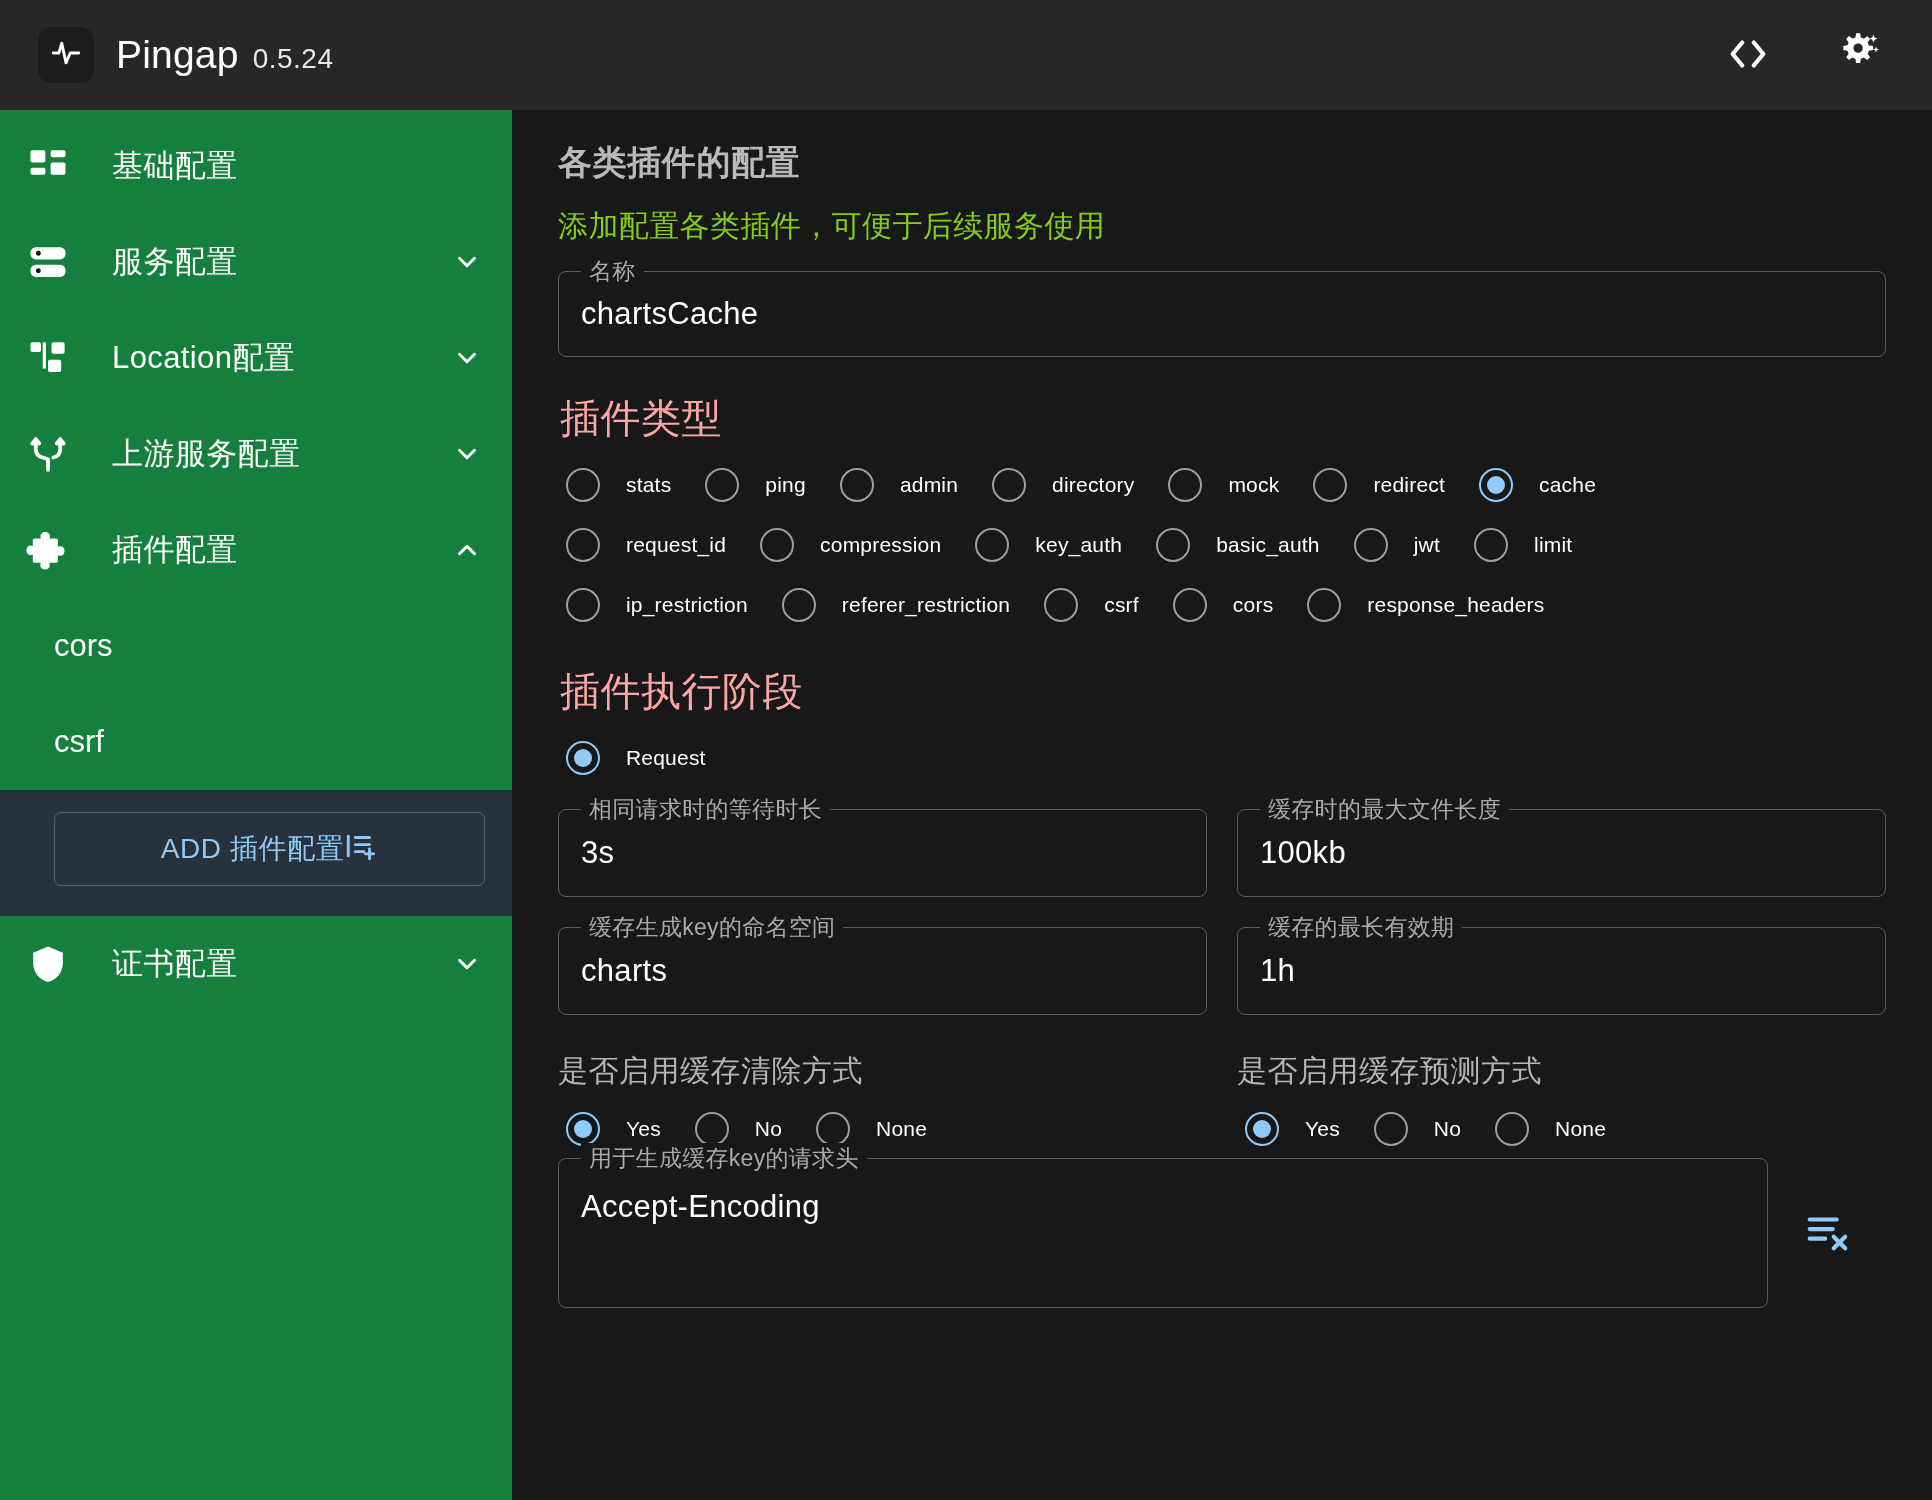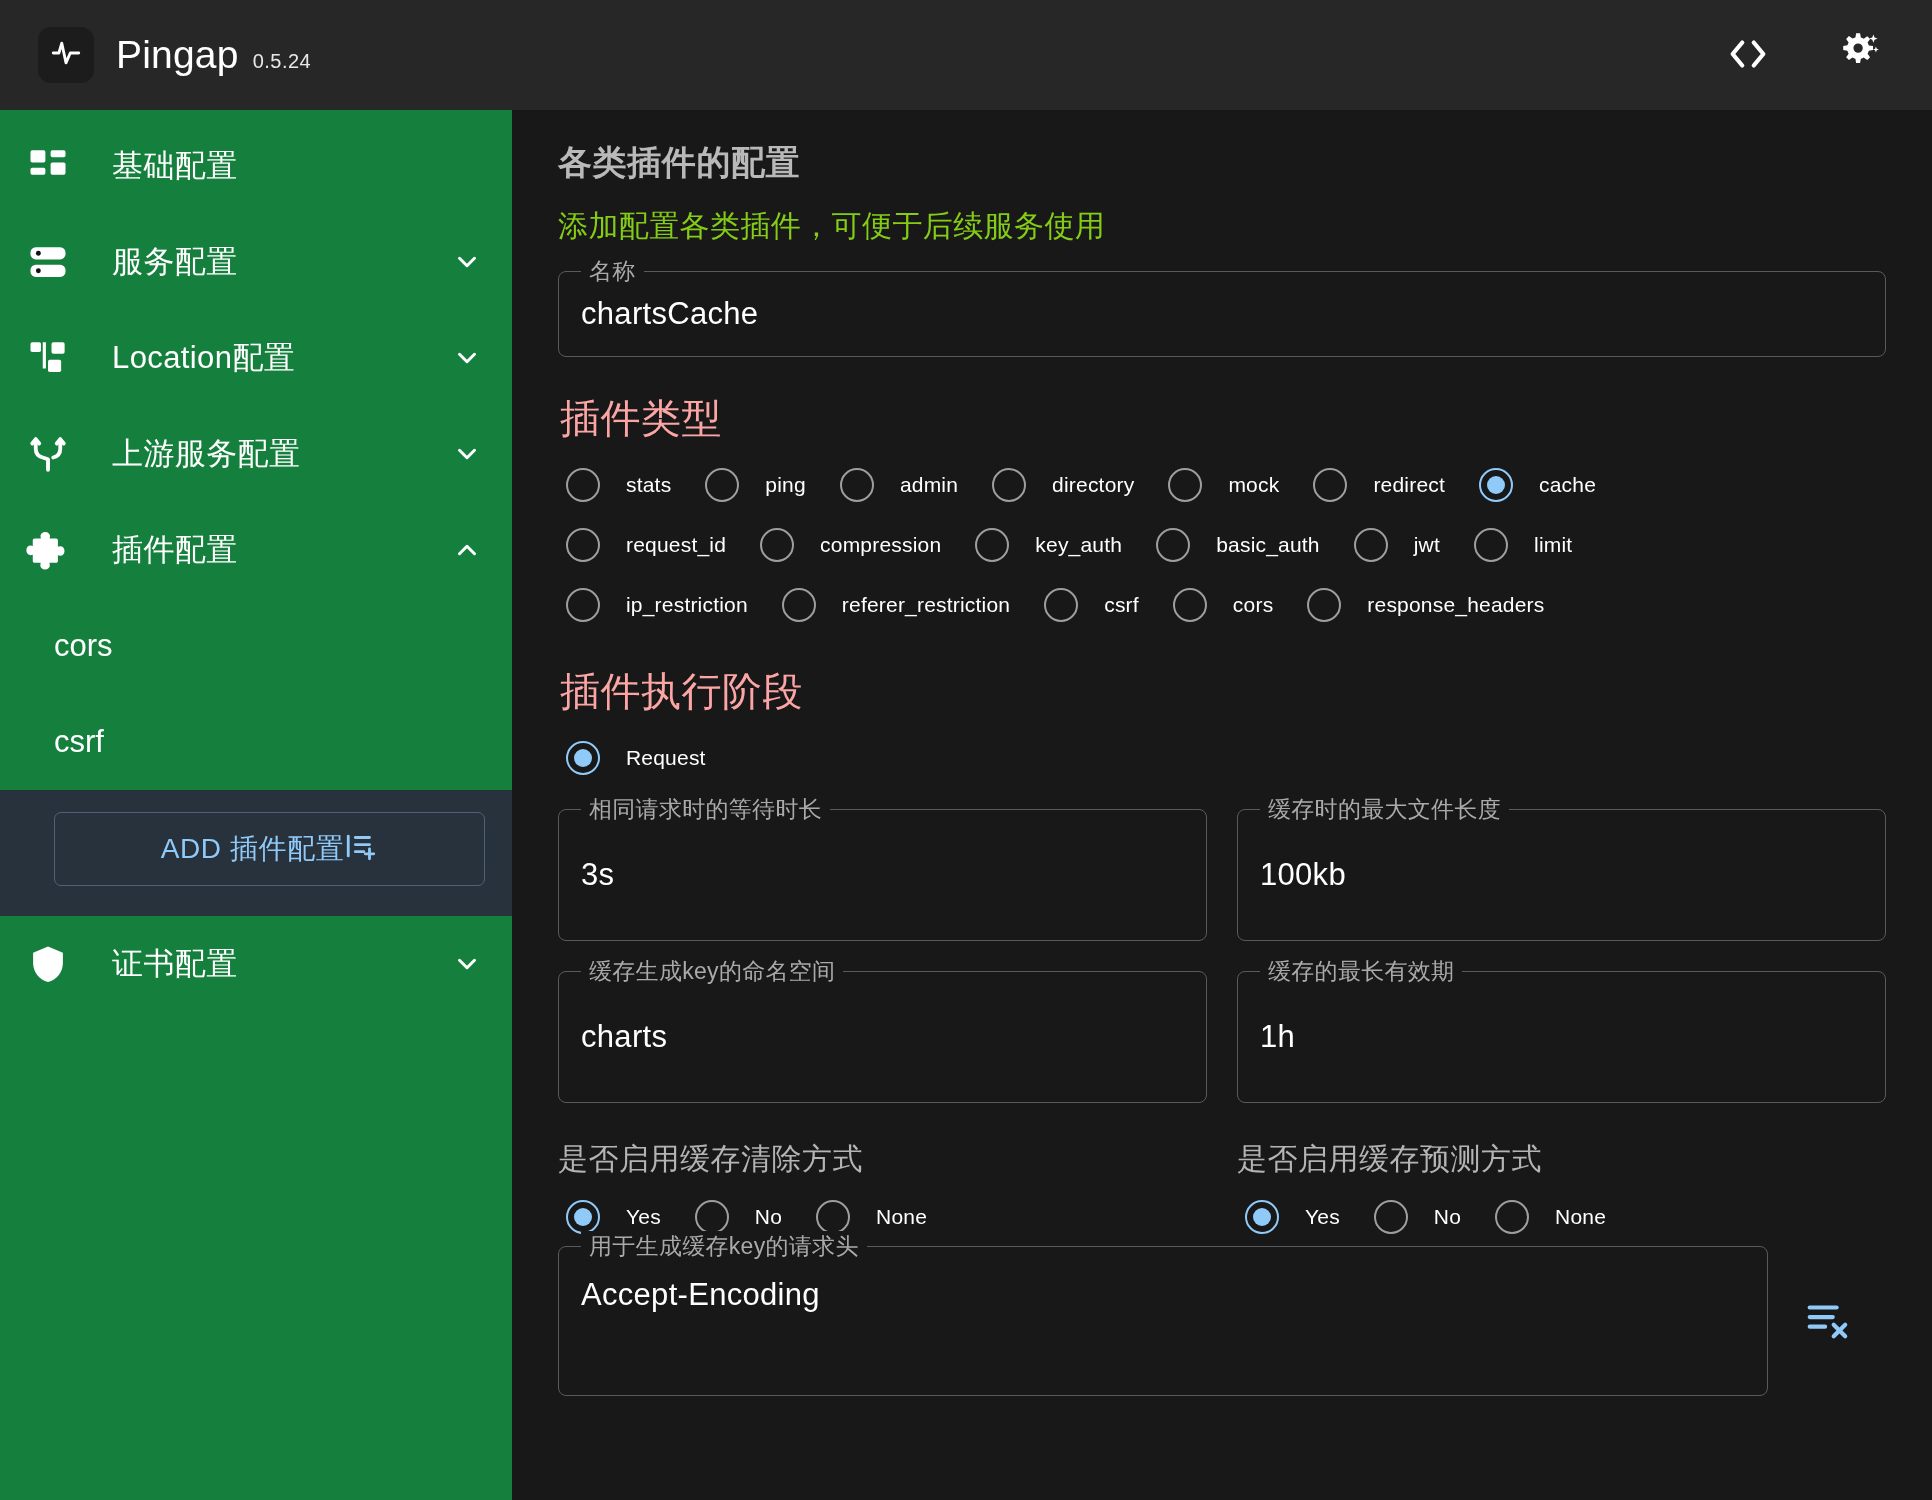--- a/index.html
+++ b/index.html
@@ -43,21 +43,21 @@
     align-items: center;
     justify-content: center;
   }
   .app-title {
     font-size: 39px;
     color: #ffffff;
     font-weight: 400;
     letter-spacing: .2px;
   }
   .app-version {
-    font-size: 20px;
+    font-size: 28px;
     color: #e8e8e8;
     margin-left: 14px;
     letter-spacing: .5px;
   }
   .header-spacer { flex: 1; }
   .header-actions {
     display: flex;
     align-items: center;
     gap: 58px;
     margin-right: 8px;
@@ -172,21 +172,21 @@
   .field {
     position: relative;
     border: 1px solid #5a5a5a;
     border-radius: 8px;
     height: 86px;
     padding: 0 22px;
     display: flex;
     align-items: center;
     background: transparent;
   }
-  .field.tall { height: 132px; }
+  .field.tall { height: 88px; }
   .field-legend {
     position: absolute;
     top: -16px;
     left: 22px;
     background: #181818;
     padding: 0 8px;
     font-size: 23px;
     color: #aaaaaa;
     letter-spacing: .3px;
     white-space: nowrap;

